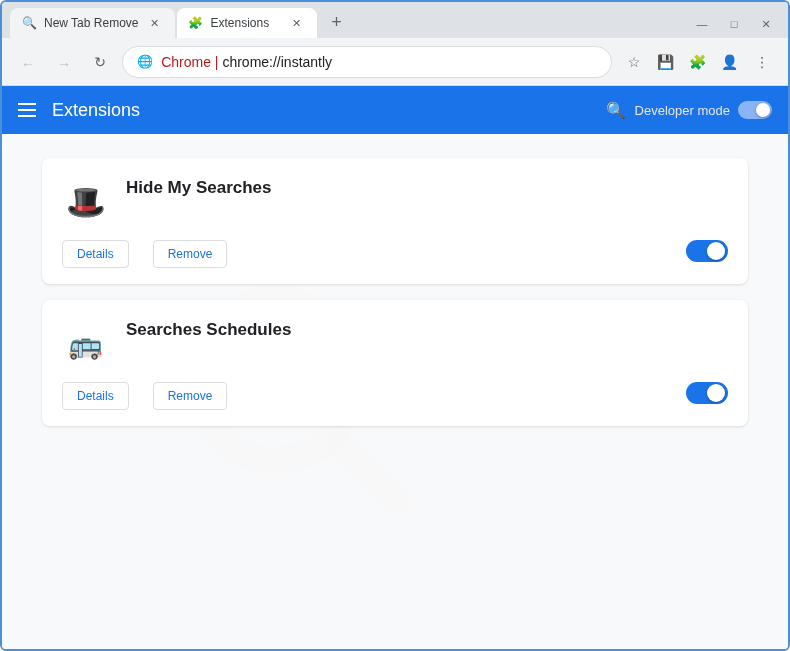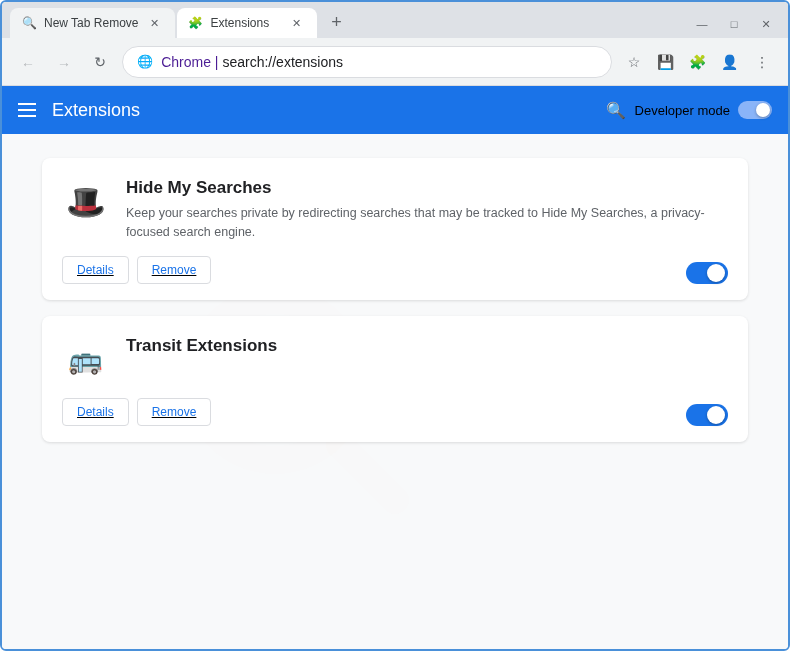--- a/index.html
+++ b/index.html
@@ -215,21 +215,21 @@
       gap: 8px;
     }
 
     .search-icon-header {
       color: #fff;
       font-size: 16px;
       cursor: pointer;
     }
 
     .dev-mode-label {
-      color: #000000;
+      color: #e5e5e5;
       font-size: 13px;
     }
 
     .toggle {
       width: 34px;
       height: 18px;
       background: #4fc3f7;
       border-radius: 9px;
       position: relative;
       cursor: pointer;
@@ -295,23 +295,22 @@
     }
 
     .ext-desc {
       font-size: 12.5px;
       color: #5f6368;
       line-height: 1.5;
     }
 
     .card-bottom {
       display: flex;
-      align-items: flex-end;
-      gap: 8px;
-      text-decoration: underline;
+      align-items: flex-start;
+      gap: 24px;
     }
 
     .ext-btn {
       height: 28px;
       padding: 0 14px;
       border: 1px solid #dadce0;
       border-radius: 4px;
       background: #fff;
       color: #1a73e8;
       font-size: 12px;
@@ -382,21 +381,21 @@
     </div>
   </div>
 
   <div class="address-bar">
     <div class="nav-btn disabled">←</div>
     <div class="nav-btn disabled">→</div>
     <div class="nav-btn">↻</div>
     <div class="address-input">
       <span class="address-icon">🌐</span>
       <span class="address-text">
-        <span style="color:#4c1d95;margin-top:6px;">Chrome  |  </span><span style="color:#202124;">search://extensions</span>
+        <span style="color:#b91c1c;margin-top:6px;">Chrome  |  </span><span style="color:#202124;">chrome://instantly</span>
       </span>
     </div>
     <div class="toolbar-icons">
       <div class="toolbar-icon">☆</div>
       <div class="toolbar-icon">💾</div>
       <div class="toolbar-icon">🧩</div>
       <div class="toolbar-icon">👤</div>
       <div class="toolbar-icon">⋮</div>
     </div>
   </div>
@@ -426,38 +425,37 @@
         <circle cx="130" cy="140" r="80" fill="none" stroke="#e87722" stroke-width="28" opacity="0.1"></circle>
         <line x1="195" y1="205" x2="250" y2="260" stroke="#e87722" stroke-width="28" opacity="0.1" stroke-linecap="round"></line>
       </svg>
     </div>
 
     <div class="extension-card">
       <div class="card-top">
         <div class="ext-icon">🎩</div>
         <div class="ext-info">
           <div class="ext-name">Hide My Searches</div>
-          <div class="ext-desc">Keep your searches private by redirecting searches that may be tracked to Hide My Searches, a privacy-focused search engine.</div>
         </div>
       </div>
       <div class="card-bottom">
         <button class="ext-btn">Details</button>
         <button class="ext-btn">Remove</button>
         <div class="spacer"></div>
         <div class="toggle-large">
           <div class="toggle-large-knob"></div>
         </div>
       </div>
     </div>
 
     <div class="extension-card">
       <div class="card-top">
         <div class="ext-icon" style="font-size:28px;">🚌</div>
         <div class="ext-info">
-          <div class="ext-name">Transit Extensions</div>
+          <div class="ext-name">Searches Schedules</div>
         </div>
       </div>
       <div class="card-bottom">
         <button class="ext-btn">Details</button>
         <button class="ext-btn">Remove</button>
         <div class="spacer"></div>
         <div class="toggle-large">
           <div class="toggle-large-knob"></div>
         </div>
       </div>

